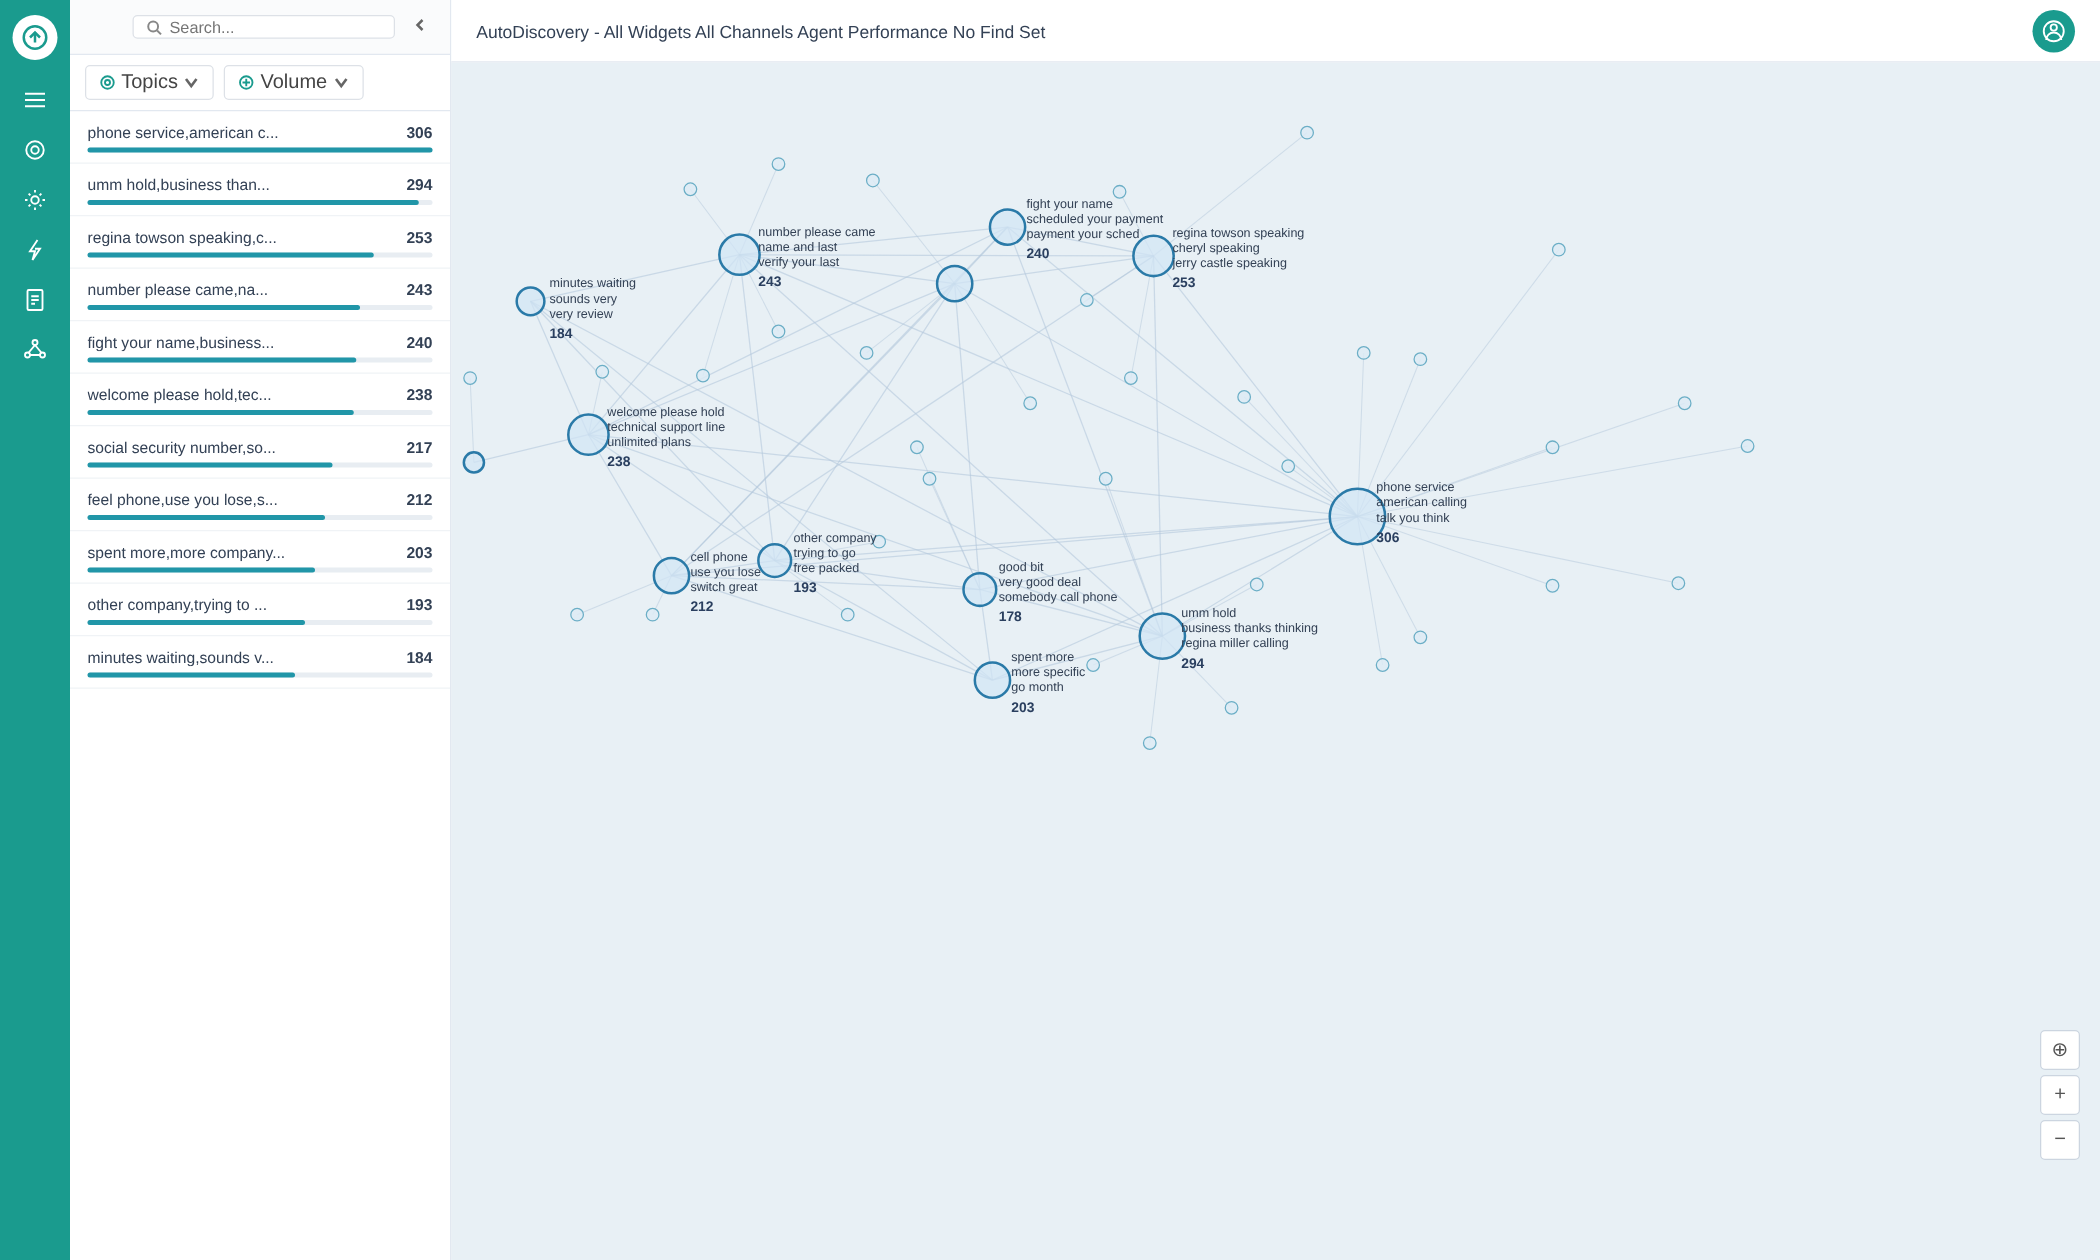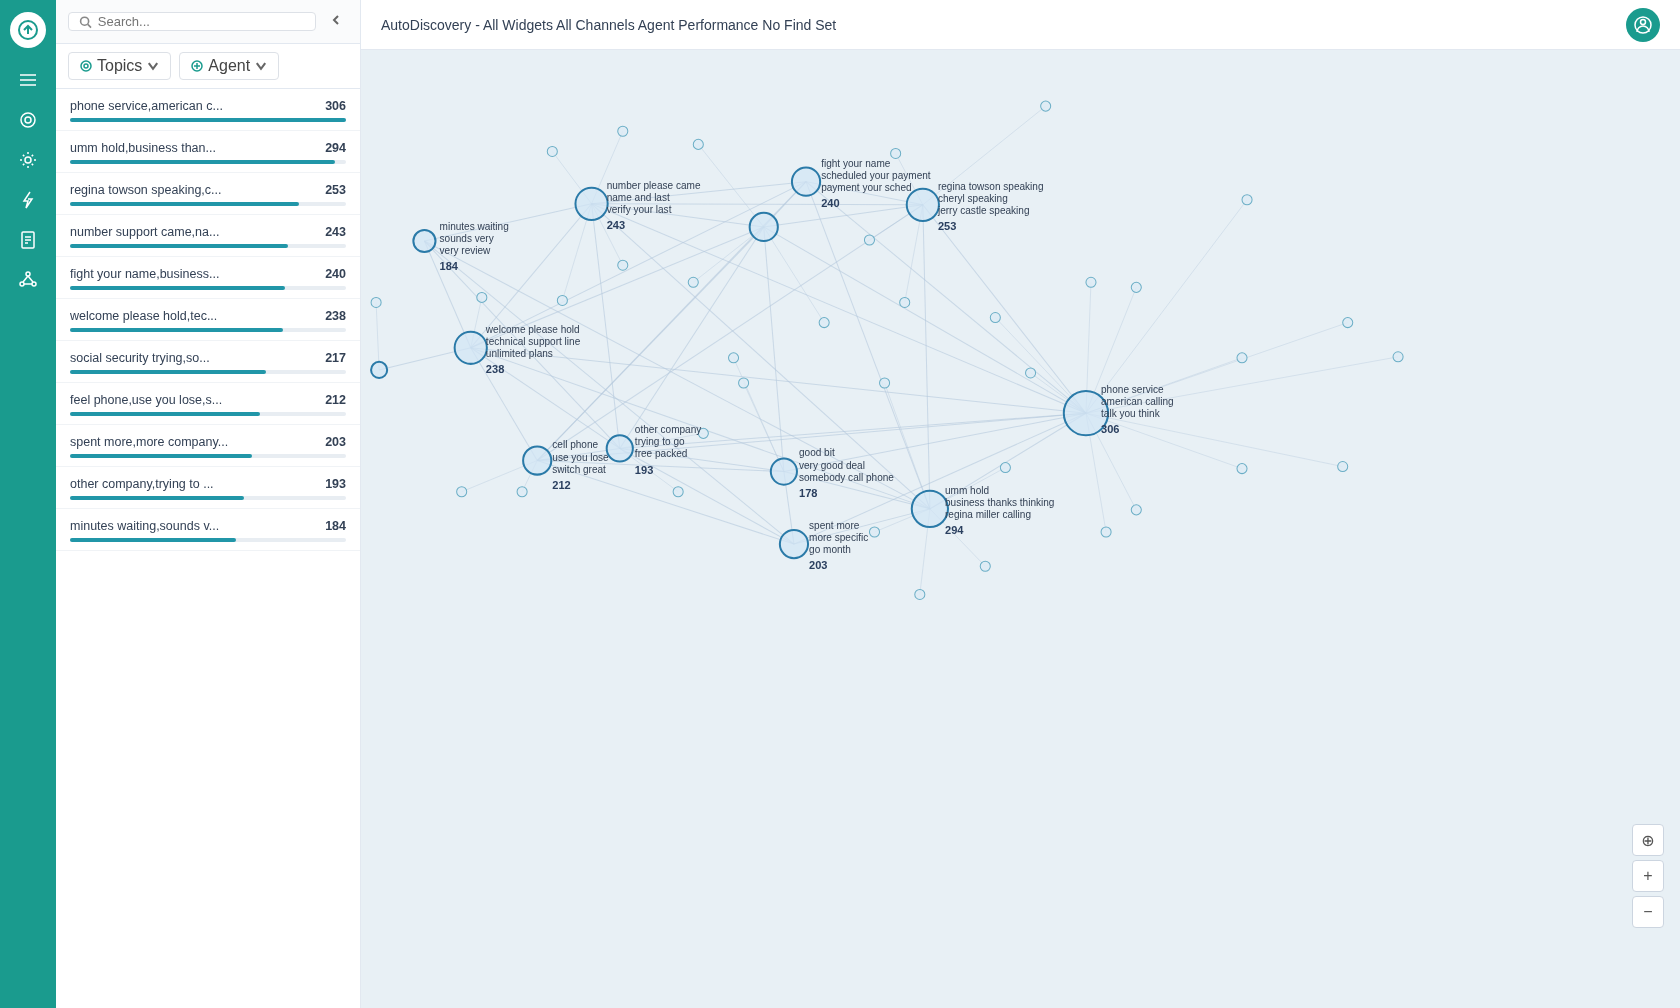--- a/index.html
+++ b/index.html
@@ -51,20 +51,21 @@
     }
     .search-box {
       flex: 1;
       display: flex;
       align-items: center;
       gap: 6px;
       background: white;
       border: 1px solid #dde1e7;
       border-radius: 4px;
       padding: 1px 10px;
+      margin-left: 38px;
     }
     .search-box input {
       border: none; outline: none; font-size: 13px; color: #555; width: 100%; background: transparent;
     }
     .search-icon-svg { color: #888; }
     .chevron-btn {
       background: none; border: none; cursor: pointer; padding: 4px;
       color: #666;
     }
 
@@ -269,21 +270,21 @@
       <svg width="10" height="10" viewBox="0 0 10 10" fill="none" stroke="#666" stroke-width="1.5">
         <polyline points="2,3 5,7 8,3"></polyline>
       </svg>
     </button>
     <button class="filter-btn">
       <svg width="14" height="14" viewBox="0 0 14 14" fill="none" stroke="#1a9b8e" stroke-width="1.5">
         <circle cx="7" cy="7" r="5"></circle>
           <line x1="7" y1="4" x2="7" y2="10"></line>
           <line x1="4" y1="7" x2="10" y2="7"></line>
       </svg>
-      <span>Agent</span>
+      <span>Volume</span>
       <svg width="10" height="10" viewBox="0 0 10 10" fill="none" stroke="#666" stroke-width="1.5">
         <polyline points="2,3 5,7 8,3"></polyline>
       </svg>
     </button>
   </div>
 
   <div class="topics-list" id="topics-list">
   <div class="topic-item">
     <div class="topic-row">
       <span class="topic-name">phone service,american c...</span>
@@ -306,21 +307,21 @@
     <div class="topic-row">
       <span class="topic-name">regina towson speaking,c...</span>
       <span class="topic-count">253</span>
     </div>
     <div class="topic-bar-bg">
       <div class="topic-bar" style="width:83%"></div>
     </div>
   </div>
       <div class="topic-item">
     <div class="topic-row">
-      <span class="topic-name">number support came,na...</span>
+      <span class="topic-name">number please came,na...</span>
       <span class="topic-count">243</span>
     </div>
     <div class="topic-bar-bg">
       <div class="topic-bar" style="width:79%"></div>
     </div>
   </div>
       <div class="topic-item">
     <div class="topic-row">
       <span class="topic-name">fight your name,business...</span>
       <span class="topic-count">240</span>
@@ -333,21 +334,21 @@
     <div class="topic-row">
       <span class="topic-name">welcome please hold,tec...</span>
       <span class="topic-count">238</span>
     </div>
     <div class="topic-bar-bg">
       <div class="topic-bar" style="width:77%"></div>
     </div>
   </div>
       <div class="topic-item">
     <div class="topic-row">
-      <span class="topic-name">social security trying,so...</span>
+      <span class="topic-name">social security number,so...</span>
       <span class="topic-count">217</span>
     </div>
     <div class="topic-bar-bg">
       <div class="topic-bar" style="width:71%"></div>
     </div>
   </div>
       <div class="topic-item">
     <div class="topic-row">
       <span class="topic-name">feel phone,use you lose,s...</span>
       <span class="topic-count">212</span>

